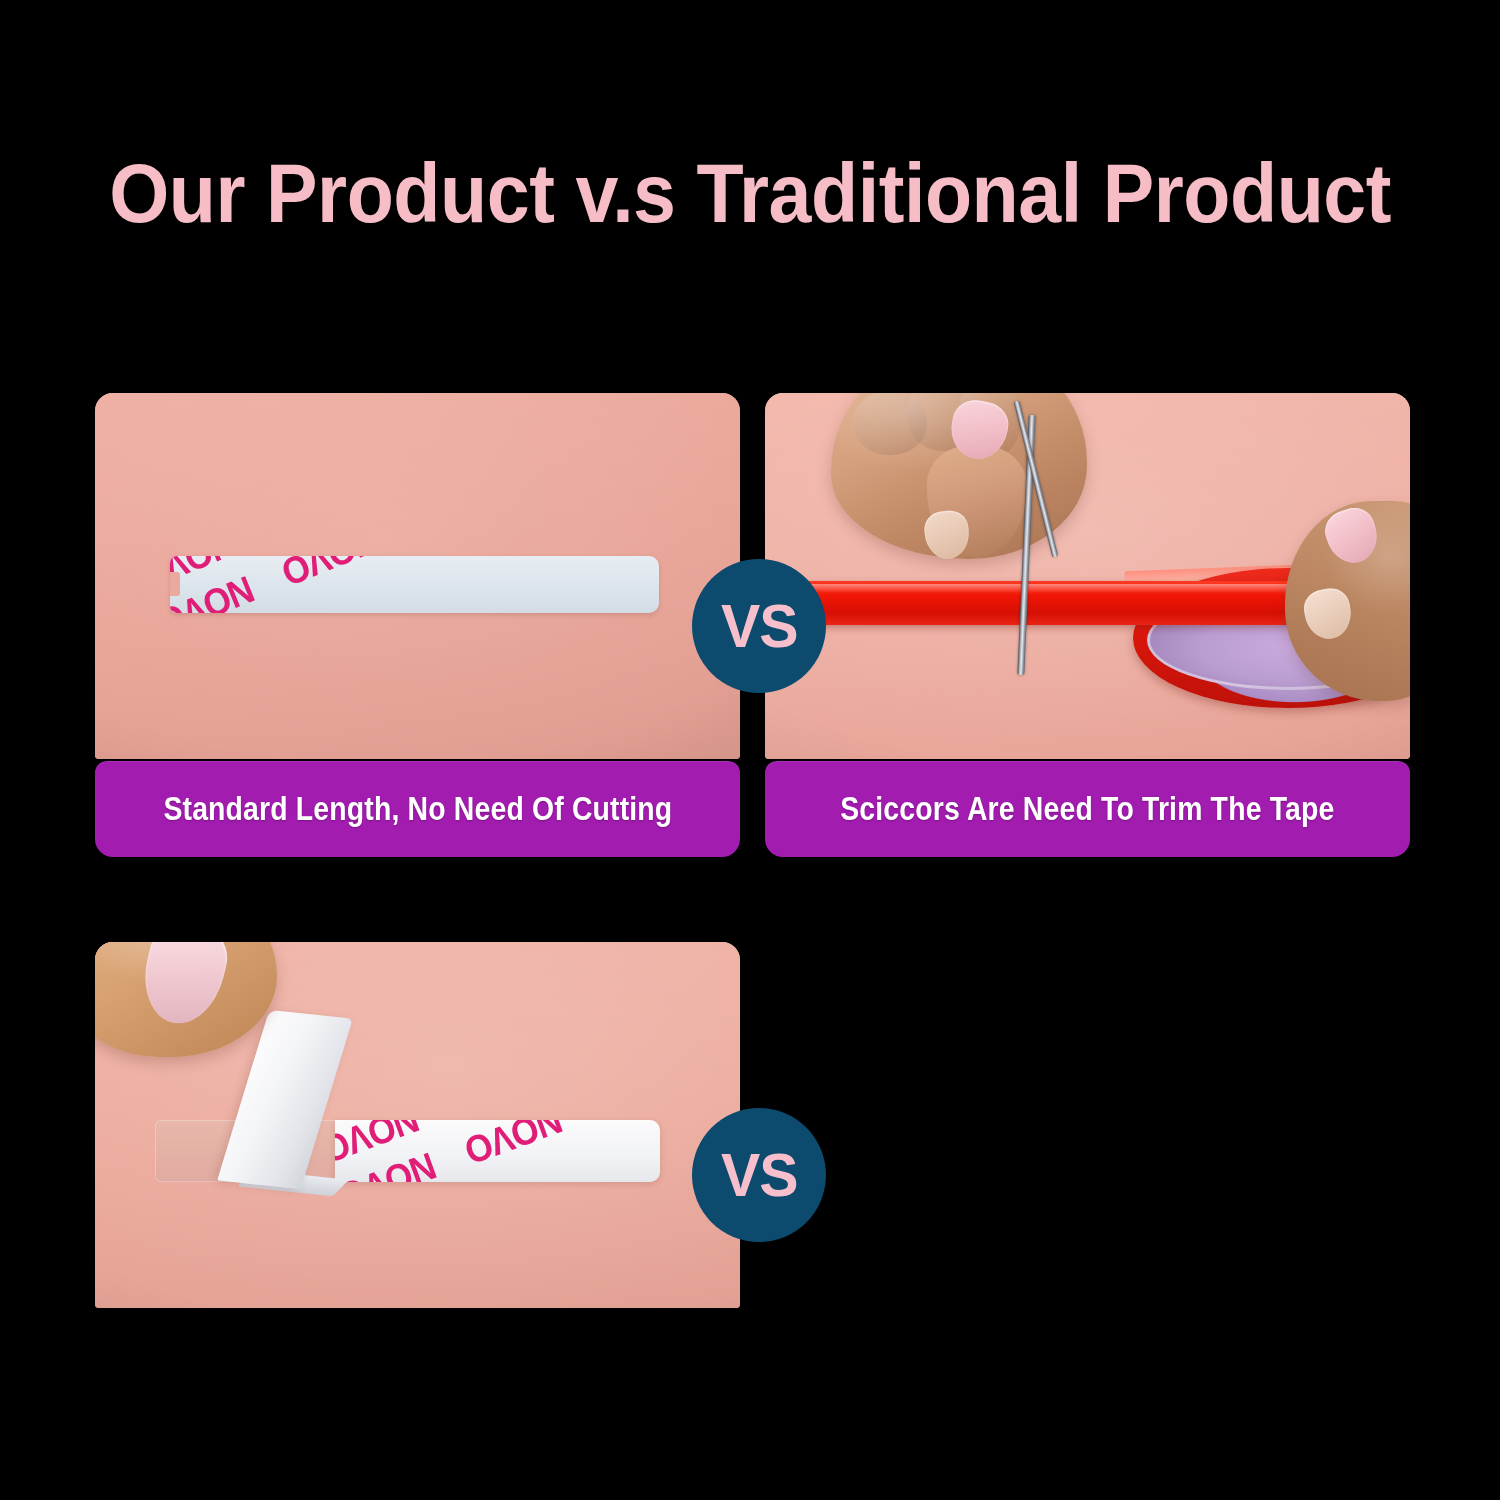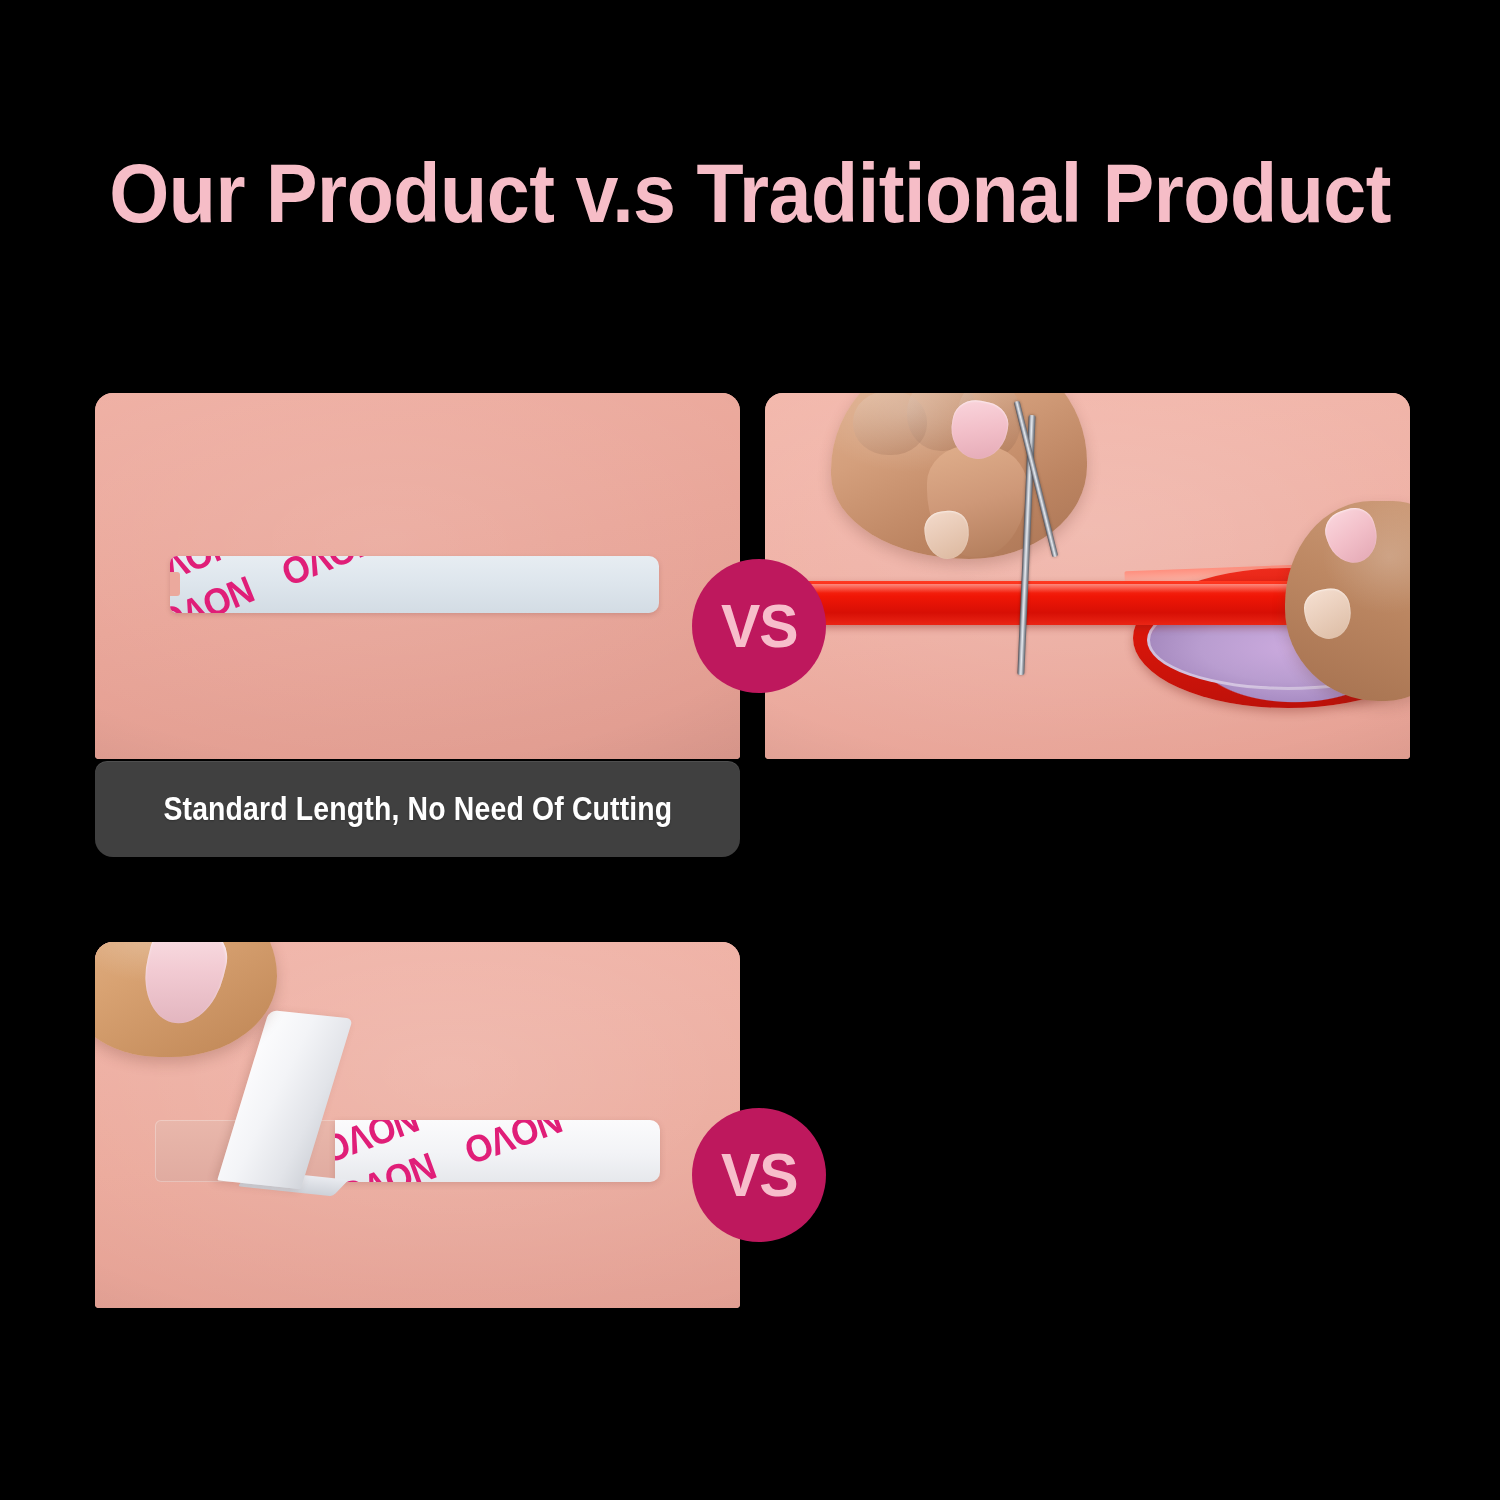--- a/index.html
+++ b/index.html
@@ -68,21 +68,21 @@
   .paper.warm {
     background:
       radial-gradient(ellipse 130% 120% at 55% 35%, rgba(255,255,255,0.16) 0%, rgba(0,0,0,0) 60%, rgba(0,0,0,0.12) 100%),
       linear-gradient(175deg,#F0B2A6 0%, #EBA99B 55%, #E3A094 100%);
   }
 
   
   .caption {
     position:absolute; left:0; top:368px;
     width:645px; height:96px;
-    background:#404040;
+    background:#a21caf;
     border-radius:12px 12px 18px 18px;
     display:flex; align-items:center; justify-content:center;
     box-shadow:inset 0 1px 0 rgba(255,255,255,0.08);
   }
   .caption span {
     color:#FFFFFF;
     font-family:"Liberation Sans", sans-serif;
     font-weight:bold;
     font-size:33px;
     line-height:38px;
@@ -100,21 +100,21 @@
     background:#000;
     left:751px;
   }
   .vs-stem.s0 { top:393px; height:468px; }
   .vs-stem.s2 { top:942px; height:468px; }
 
   .vs {
     position:absolute;
     width:134px; height:134px;
     border-radius:50%;
-    background:#be185d;
+    background:#0c4a6e;
     display:flex; align-items:center; justify-content:center;
     left:692px;
     z-index:5;
   }
   .vs.v0 { top:559px; }
   .vs.v2 { top:1108px; }
   .vs span {
     color:#F7BECB;
     font-family:"Liberation Sans", sans-serif;
     font-weight:bold;
@@ -429,20 +429,23 @@
         <div class="knuckle k1"></div>
         <div class="knuckle k2"></div>
         <div class="knuckle k3"></div>
         <div class="finger-l"></div>
       </div>
       <div class="scissor-blade sb1"></div>
       <div class="scissor-blade sb2"></div>
       <div class="nail nail-a"></div>
       <div class="nail nail-b"></div>
     </div>
+    <div class="caption">
+      <span>Sciccors Are Need To Trim The Tape</span>
+    </div>
   </div>
 
   <div class="cell c2">
     <div class="photo">
       <div class="paper warm"></div>
       <div class="strip3-liner"></div>
       <div class="strip3-face">
         <div class="novo-field3">
           <div class="novo-row">
             <span class="novo">NOVO</span>

